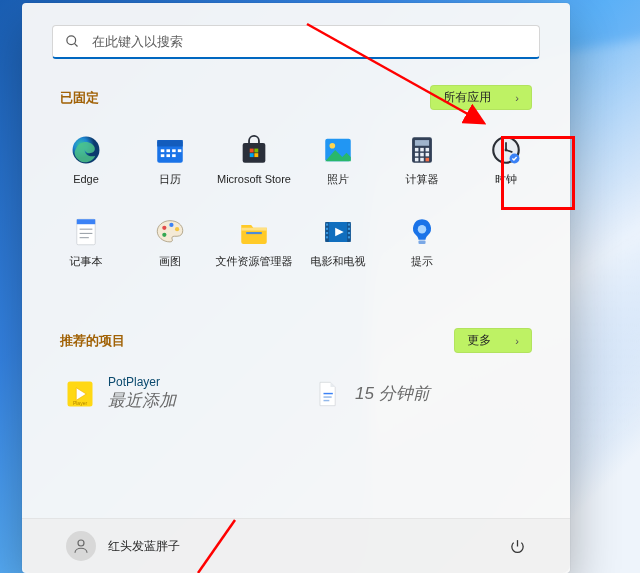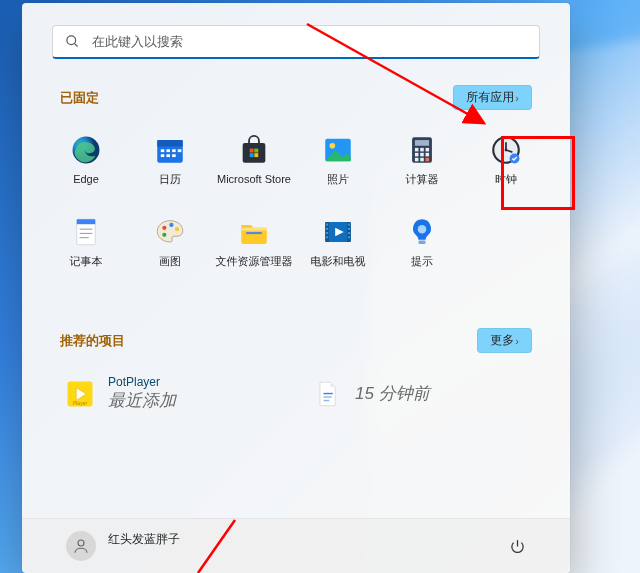--- a/index.html
+++ b/index.html
@@ -57,22 +57,22 @@
       padding: 12px 38px 8px;
     }
     .section-title {
       font-size: 13px;
       font-weight: 600;
       color: #a16207;
     }
     .chip-btn {
       display: flex;
       align-items: center;
-      gap: 1px;
-      background: #7dd3fc;
+      gap: 24px;
+      background: #bef264;
       border: 1px solid rgba(0,0,0,0.06);
       padding: 3px 12px;
       border-radius: 4px;
       font-size: 12px;
       color: #262626;
       cursor: pointer;
     }
     .chip-btn .chev { font-size: 11px; color: #555; }
     .pinned-grid {
       display: grid;
@@ -133,21 +133,21 @@
       background: rgba(238,238,238,0.7);
       border-top: 1px solid rgba(0,0,0,0.05);
       border-radius: 0 0 8px 8px;
       display: flex;
       align-items: center;
       padding: 0 36px;
       justify-content: space-between;
     }
     .user-area {
       display: flex;
-      align-items: flex-start;
+      align-items: center;
       gap: 12px;
       padding: 5px 8px;
       border-radius: 4px;
       cursor: pointer;
     }
     .avatar {
       width: 30px;
       height: 30px;
       border-radius: 50%;
       background: #d8d8d8;

